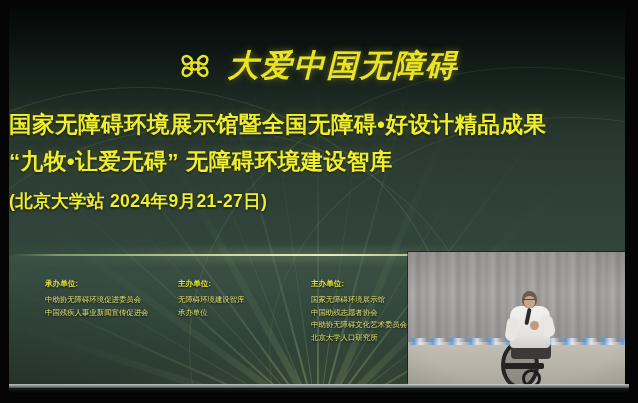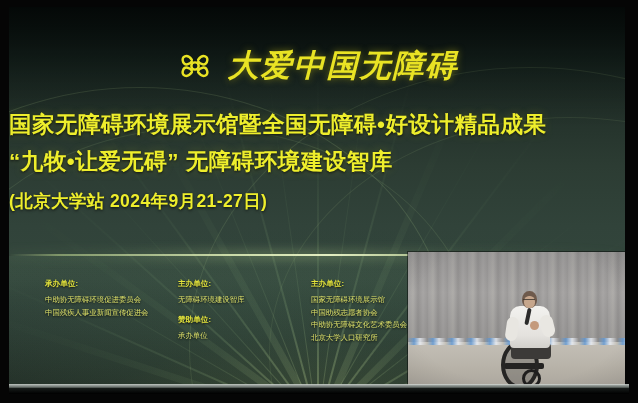--- a/index.html
+++ b/index.html
@@ -413,21 +413,20 @@
 
       <div class="credit-col col-1">
         <div class="credit-head">承办单位:</div>
         <div class="credit-item">中助协无障碍环境促进委员会</div>
         <div class="credit-item">中国残疾人事业新闻宣传促进会</div>
       </div>
 
       <div class="credit-col col-2">
         <div class="credit-head">主办单位:</div>
         <div class="credit-item">无障碍环境建设智库</div>
-        <div class="credit-head spaced">赞助单位:</div>
         <div class="credit-item">承办单位</div>
       </div>
 
       <div class="credit-col col-3">
         <div class="credit-head">主办单位:</div>
         <div class="credit-item">国家无障碍环境展示馆</div>
         <div class="credit-item">中国助残志愿者协会</div>
         <div class="credit-item">中助协无障碍文化艺术委员会</div>
         <div class="credit-item">北京大学人口研究所</div>
       </div>

